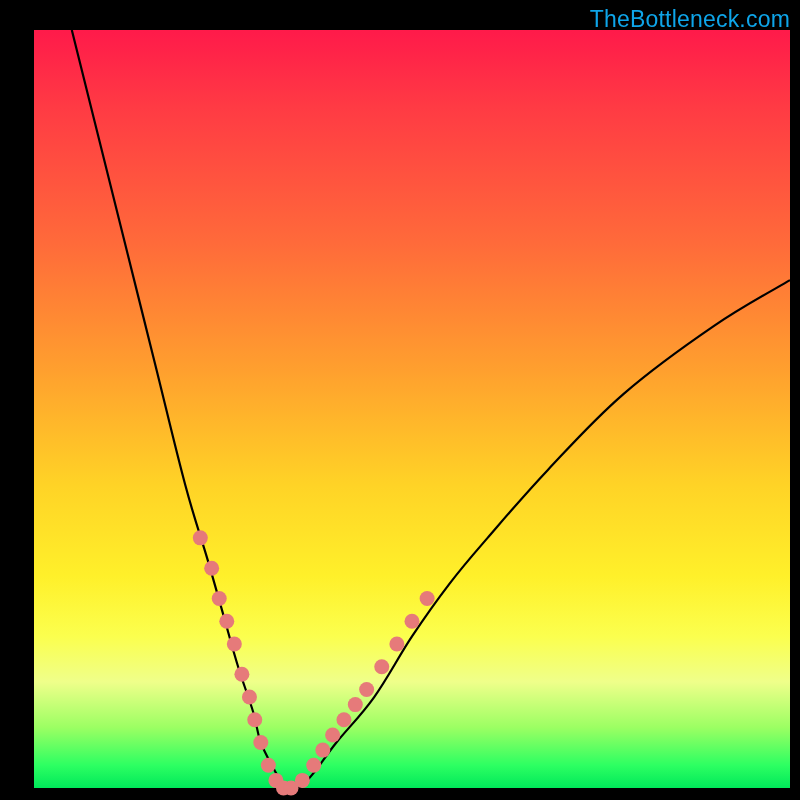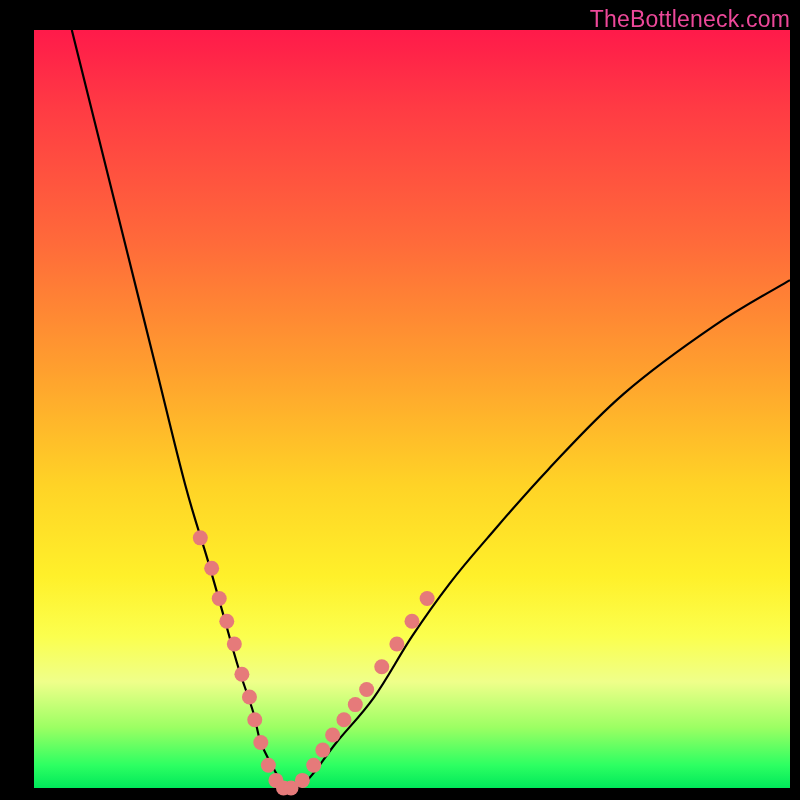--- a/index.html
+++ b/index.html
@@ -38,21 +38,21 @@
       #efff8a 86%,
       #9cff63 92%,
       #2dff62 97%,
       #00e85a 100%
     );
   }
   .watermark {
     position: absolute;
     top: 6px;
     right: 10px;
-    color: #ec4899;
+    color: #0ea5e9;
     font-size: 23px;
     font-weight: 500;
     letter-spacing: 0.2px;
     user-select: none;
   }
   svg.curve {
     position: absolute;
     left: 0;
     top: 0;
     width: 756px;

